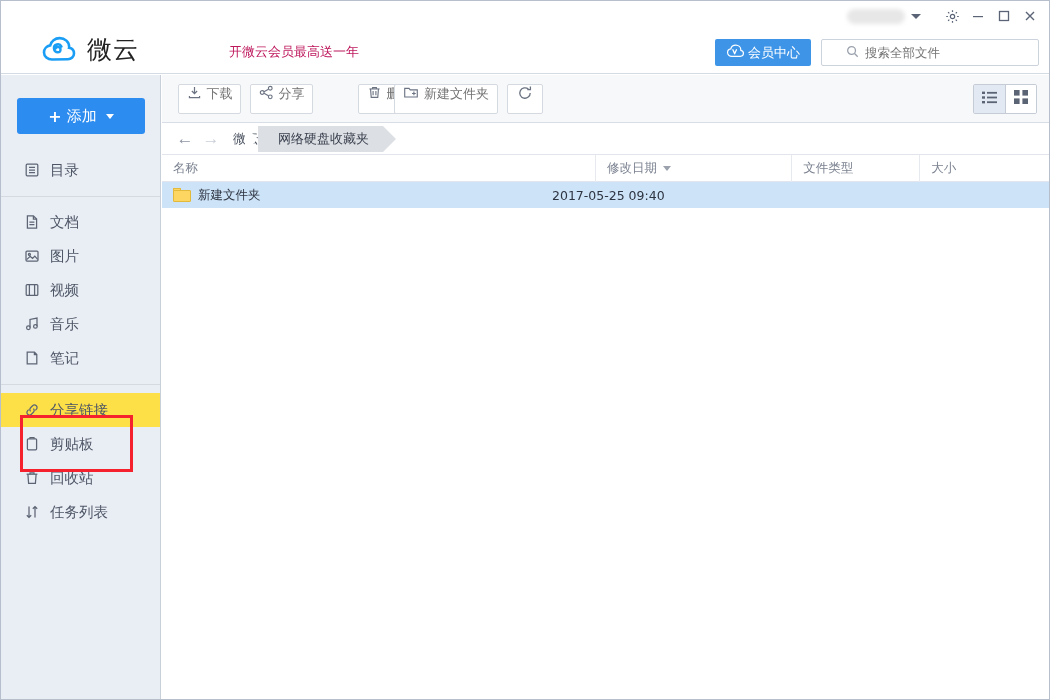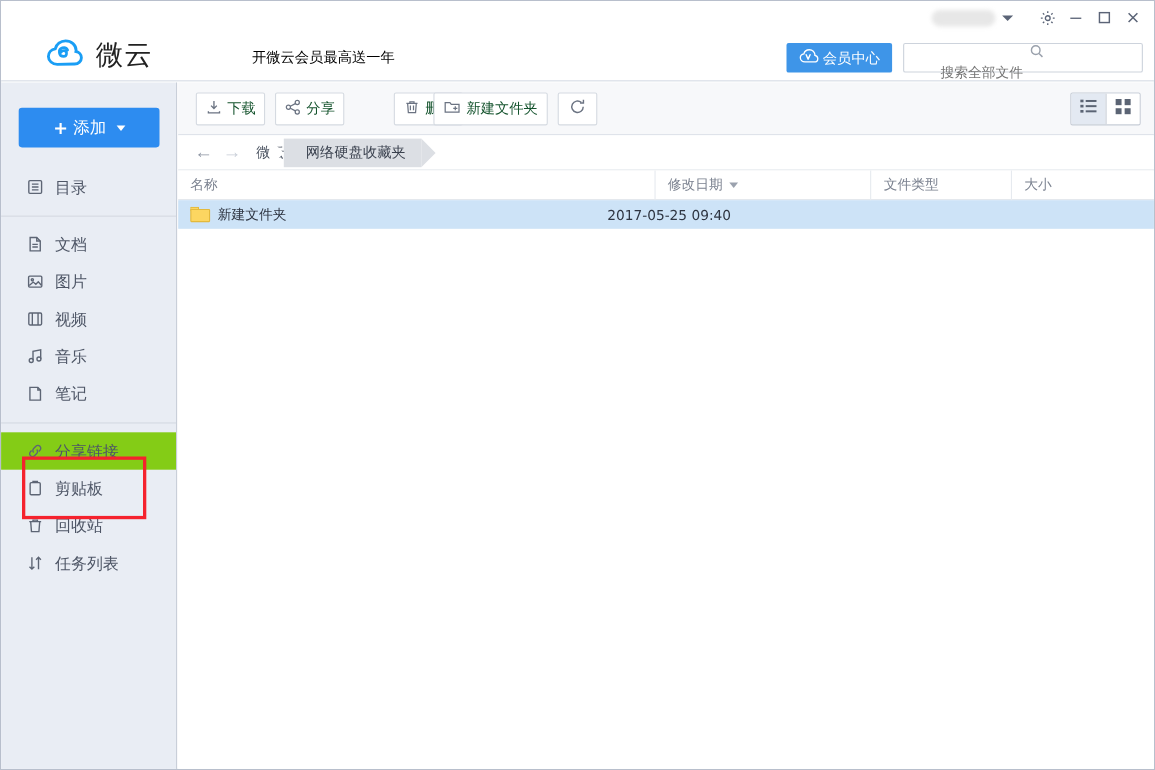--- a/index.html
+++ b/index.html
@@ -54,42 +54,41 @@
   .logo-wrap {
     position: absolute; left: 40px; top: 2px;
     display: flex; align-items: center; gap: 8px;
   }
   .logo-text {
     font-size: 25px; color: #222; letter-spacing: 1px;
     font-family: "DejaVu Sans", "Liberation Sans", sans-serif;
   }
   .promo {
     position: absolute; left: 228px; top: 12px;
-    font-size: 13px; color: #000000;
+    font-size: 13px; color: #be185d;
     font-family: "DejaVu Sans", sans-serif;
   }
   .member-btn {
     position: absolute; left: 714px; top: 8px;
     width: 96px; height: 27px;
     background: #3e95e8;
     border-radius: 2px;
     display: flex; align-items: center; justify-content: center;
     gap: 3px;
     color: #fff; font-size: 13px;
     font-family: "DejaVu Sans", sans-serif;
   }
   .search-box {
     position: absolute; left: 820px; top: 8px;
     width: 218px; height: 27px;
     border: 1px solid #cdd3dc;
     border-radius: 2px;
     background: #fff;
     display: flex; align-items: center;
     padding-left: 24px;
-    flex-direction: column;
   }
   .search-box input {
     border: 0; outline: 0;
     font-size: 12.5px; color: #aab0ba;
     width: 180px; margin-left: 6px;
     font-family: "DejaVu Sans", sans-serif;
     background: transparent;
   }
 
   
@@ -123,21 +122,21 @@
     padding-left: 22px; gap: 10px;
     color: #4e5666; font-size: 14.5px;
     font-family: "DejaVu Sans", sans-serif;
     cursor: pointer;
   }
   .nav-item .ic {
     width: 17px; height: 17px;
     display: flex; align-items: center; justify-content: center;
     color: #5d6574;
   }
-  .nav-item.active { background: #84cc16; }
+  .nav-item.active { background: #fde047; }
 
   .red-box {
     position: absolute; left: 19px; top: 414px;
     width: 113px; height: 57px;
     border: 3px solid #f5222d;
     pointer-events: none;
   }
 
   
   .arrow-svg {
@@ -151,23 +150,23 @@
     position: absolute; left: 161px; top: 74px;
     width: 887px; height: 48px;
     background: #f7f8fa;
     border-bottom: 1px solid #d9dee6;
   }
   .tb-btn {
     position: absolute; top: 9px; height: 30px;
     border: 1px solid #d5dae1;
     background: #fff;
     border-radius: 2px;
-    display: flex; align-items: center; justify-content: center;
+    display: flex; justify-content: center;
     gap: 5px;
-    font-size: 13px; color: #14532d;
+    font-size: 13px; color: #737373;
     font-family: "DejaVu Sans", sans-serif;
     cursor: pointer;
   }
   .view-group {
     position: absolute; right: 12px; top: 9px;
     display: flex; height: 30px;
     border: 1px solid #c6ccd6;
     border-radius: 2px;
     overflow: hidden;
   }

